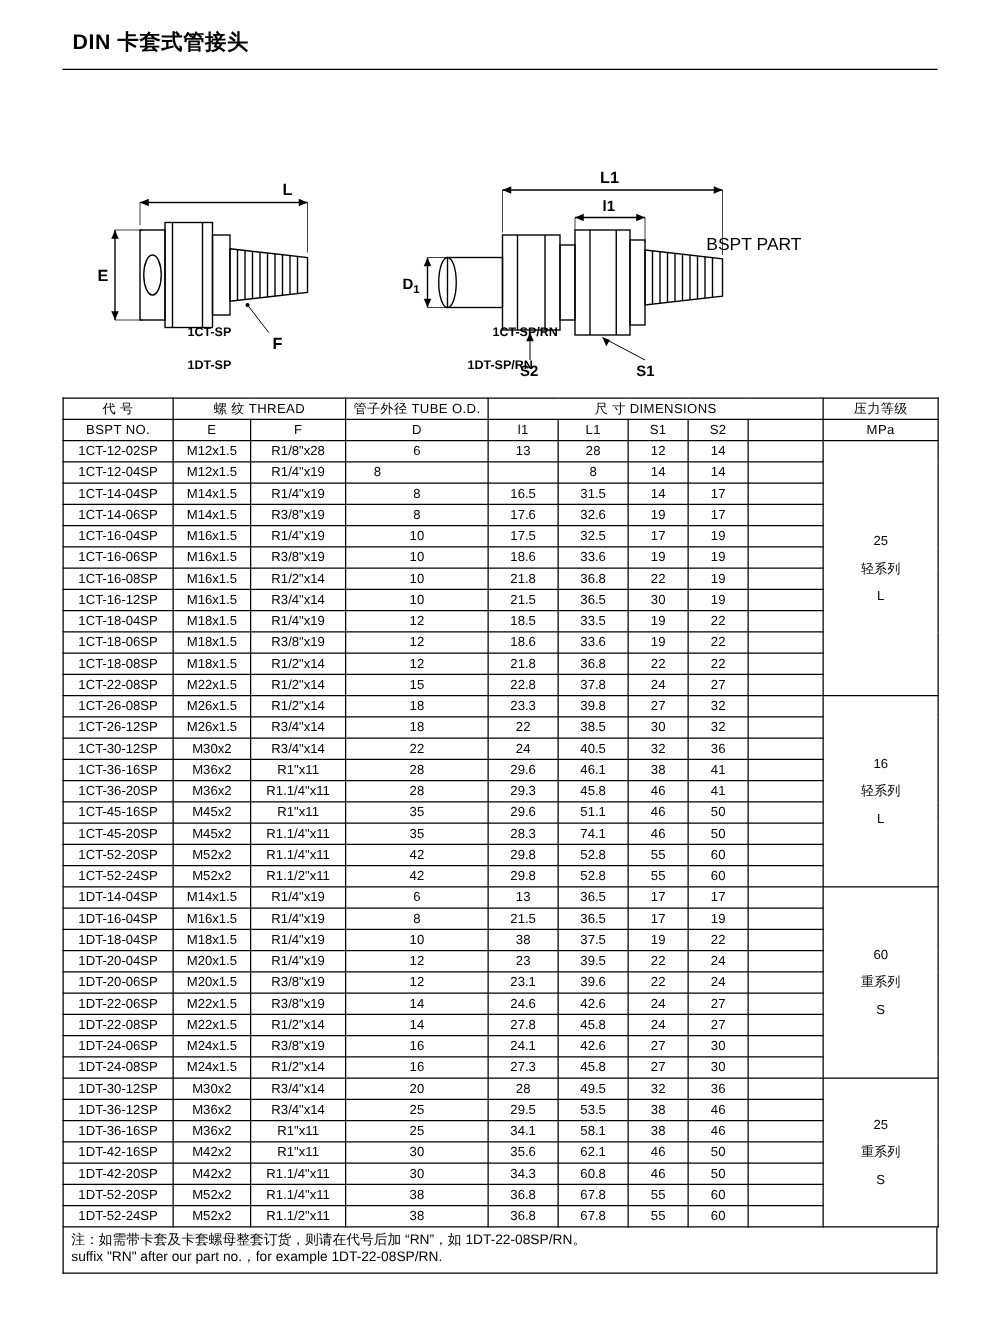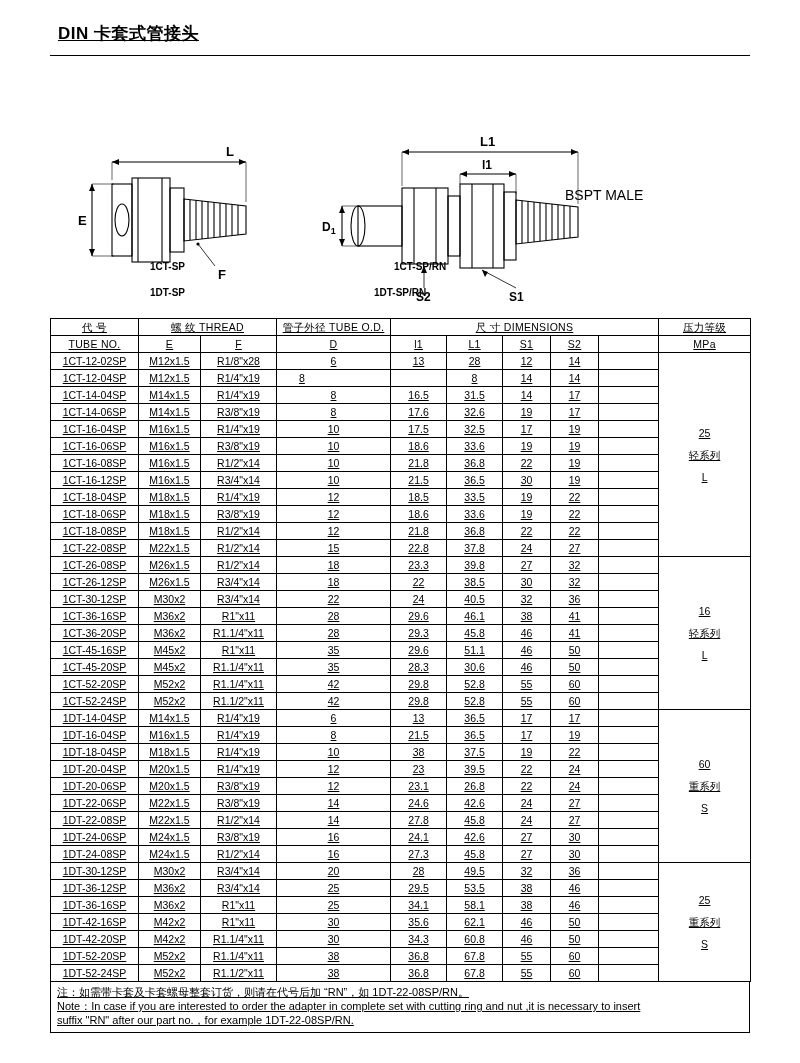--- a/index.html
+++ b/index.html
@@ -14,21 +14,20 @@
     color: #000;
     position: relative;
     overflow: hidden;
   }
   .page {
     position: relative;
     width: 800px;
     height: 1063px;
     box-sizing: border-box;
     padding: 0 50px;
-    text-decoration: underline;
   }
   
   .header {
     padding-top: 22px;
     padding-left: 8px;
     font-size: 17px;
     font-weight: bold;
     letter-spacing: 0.5px;
   }
   .header-rule {
@@ -221,21 +220,21 @@
       <text x="366" y="235" font-size="12" font-weight="bold">S2</text>
       <text x="459" y="235" font-size="12" font-weight="bold">S1</text>
     </svg>
 
     <div class="fig-label" style="left:100px; top:205px;">1CT-SP</div>
     <div class="fig-label" style="left:100px; top:231px;">1DT-SP</div>
     <div class="fig-label" style="left:344px; top:205px;">1CT-SP/RN</div>
     <div class="fig-label" style="left:324px; top:231px;">1DT-SP/RN</div>
 
     <div class="side-note">
-      <div>BSPT MALE</div>
+      <div>BSPT PART</div>
     </div>
   </div>
 
   <table class="spec">
     <colgroup>
       <col class="c-part">
         <col class="c-e">
         <col class="c-f">
         <col class="c-d">
       <col class="c-i1">
@@ -247,21 +246,21 @@
     </colgroup>
     <thead>
       <tr class="hdr-row1">
         <td rowspan="1">代  号</td>
         <td colspan="2">螺 纹  THREAD</td>
         <td>管子外径 TUBE O.D.</td>
         <td colspan="5">尺 寸   DIMENSIONS</td>
         <td>压力等级</td>
       </tr>
       <tr class="hdr-row2">
-        <td>TUBE  NO.</td>
+        <td>BSPT  NO.</td>
         <td>E</td>
         <td>F</td>
         <td>D</td>
         <td>l1</td>
         <td>L1</td>
         <td>S1</td>
         <td>S2</td>
         <td></td>
         <td>MPa</td>
       </tr>
@@ -478,21 +477,21 @@
           <td>46</td>
           <td>50</td>
           <td></td>
         </tr>
         <tr>
           <td class="part">1CT-45-20SP</td>
           <td>M45x2</td>
           <td>R1.1/4"x11</td>
           <td>35</td>
           <td>28.3</td>
-          <td>30.6</td>
+          <td>74.1</td>
           <td>46</td>
           <td>50</td>
           <td></td>
         </tr>
         <tr>
           <td class="part">1CT-52-20SP</td>
           <td>M52x2</td>
           <td>R1.1/4"x11</td>
           <td>42</td>
           <td>29.8</td>
@@ -562,21 +561,21 @@
           <td>22</td>
           <td>24</td>
           <td></td>
         </tr>
         <tr>
           <td class="part">1DT-20-06SP</td>
           <td>M20x1.5</td>
           <td>R3/8"x19</td>
           <td>12</td>
           <td>23.1</td>
-          <td>26.8</td>
+          <td>39.6</td>
           <td>22</td>
           <td>24</td>
           <td></td>
         </tr>
         <tr>
           <td class="part">1DT-22-06SP</td>
           <td>M22x1.5</td>
           <td>R3/8"x19</td>
           <td>14</td>
           <td>24.6</td>
@@ -700,17 +699,16 @@
           <td>67.8</td>
           <td>55</td>
           <td>60</td>
           <td></td>
         </tr>
       </tbody>
   </table>
 
   <div class="note">
     <div class="l1">注：如需带卡套及卡套螺母整套订货，则请在代号后加 “RN”，如 1DT-22-08SP/RN。</div>
-    <div>Note：In case if you are interested to order the adapter in complete set with cutting ring and nut ,it is necessary to insert</div>
     <div>suffix "RN" after our part no.，for example 1DT-22-08SP/RN.</div>
   </div>
 
 </div>
 
 </body></html>

